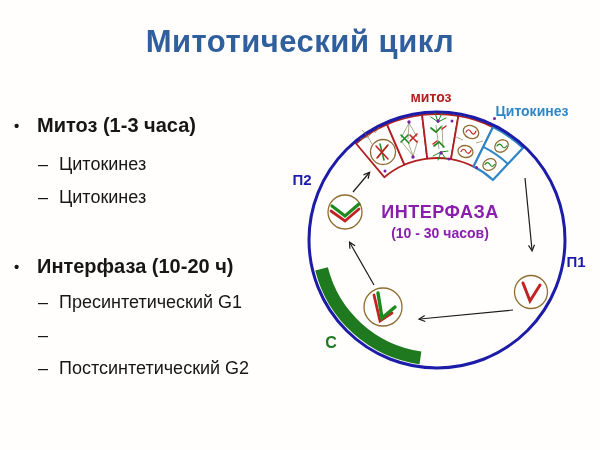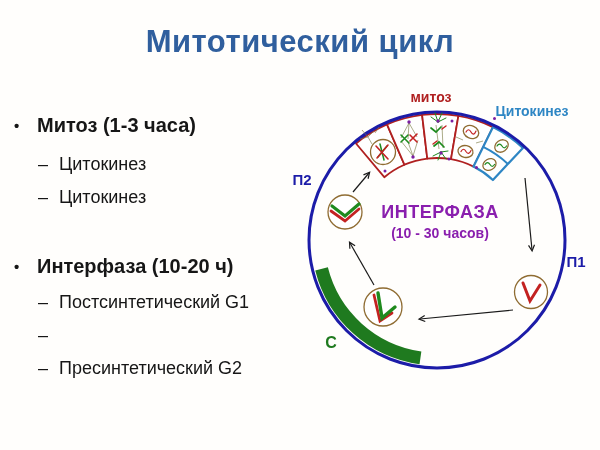--- a/index.html
+++ b/index.html
@@ -52,28 +52,28 @@
     <div class="s-row mt11">
       <span class="marker">–</span>
       <span>Цитокинез</span>
     </div>
     <div class="h-row mt46">
       <span class="marker">•</span>
       <span>Интерфаза (10-20 ч)</span>
     </div>
     <div class="s-row mt12">
       <span class="marker">–</span>
-      <span>Постсинтетический G1</span>
+      <span>Пресинтетический G1</span>
     </div>
     <div class="s-row mt11">
       <span class="marker">–</span>
     </div>
     <div class="s-row mt11">
       <span class="marker">–</span>
-      <span>Пресинтетический G2</span>
+      <span>Постсинтетический G2</span>
     </div>
   </div>
 
   <svg class="diagram" width="320" height="320" viewBox="0 0 320 320">
     <defs>
       <marker id="ah" markerWidth="10" markerHeight="10" refX="7" refY="5" orient="auto" markerUnits="userSpaceOnUse">
         <path d="M2,2 L8,5 L2,8" fill="none" stroke="#1a1a1a" stroke-width="1.2"></path>
       </marker>
     </defs>
 

